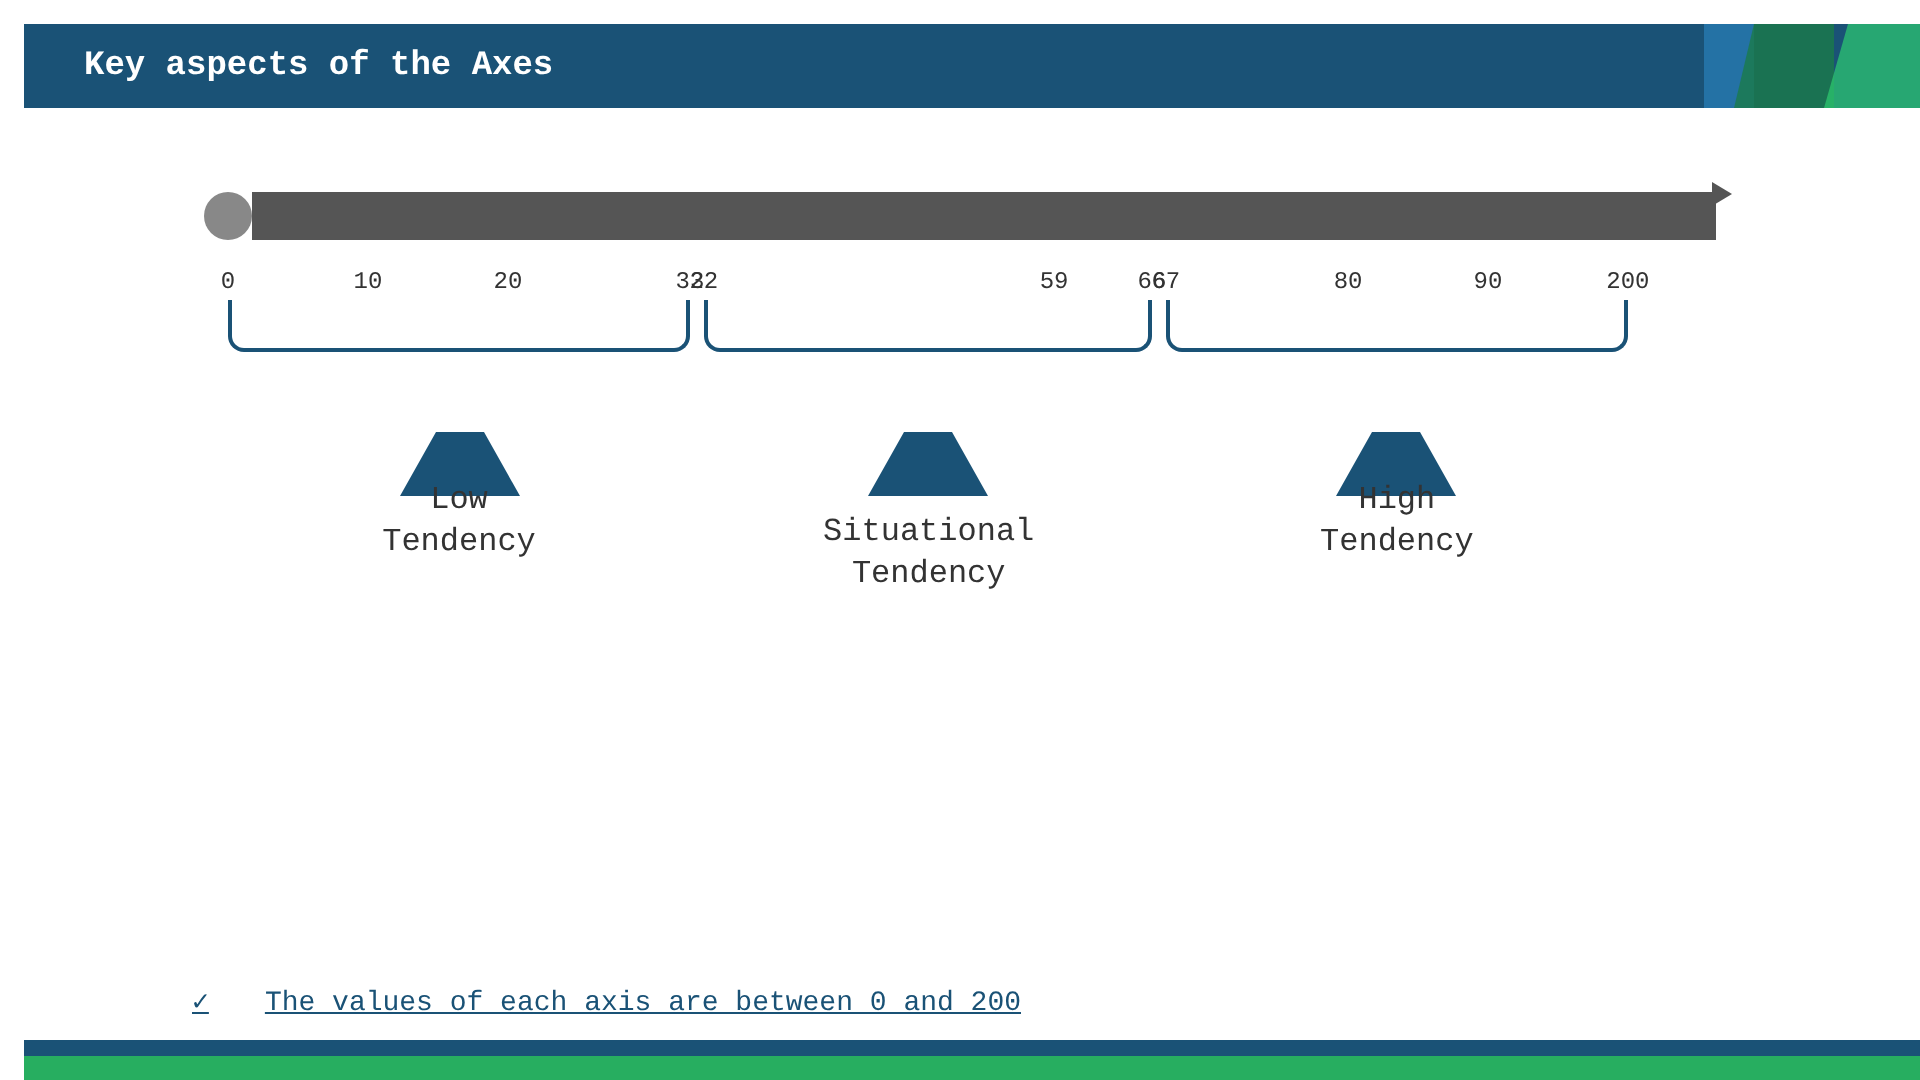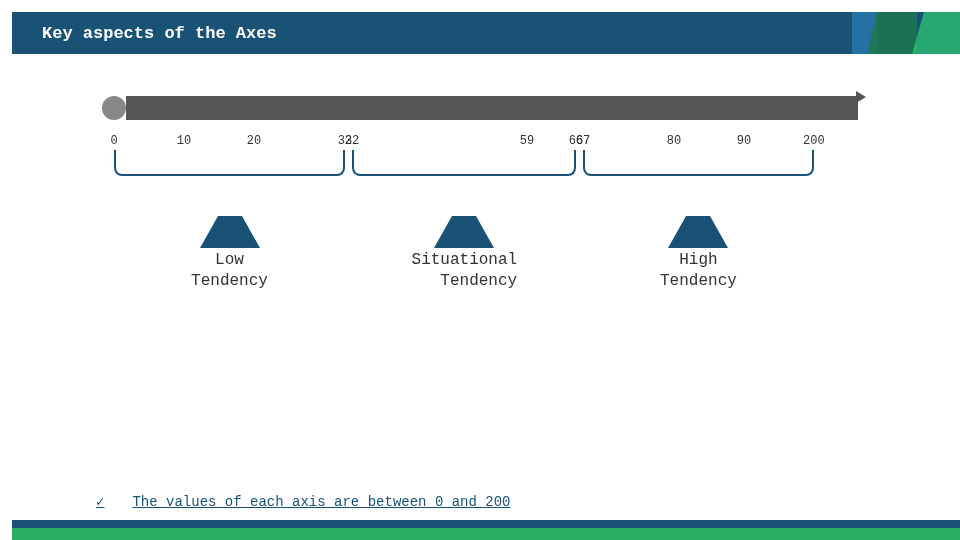--- a/index.html
+++ b/index.html
@@ -193,21 +193,20 @@
       border-right: 18px solid transparent;
       border-bottom: 32px solid #1a5276;
       transform: translateX(-50%);
     }
 
     
     .label-row {
       width: 100%;
       position: relative;
       height: 60px;
-      margin-top: 10px;
     }
 
     .tendency-label {
       position: absolute;
       text-align: center;
       font-size: 16px;
       color: #333;
       transform: translateX(-50%);
       line-height: 1.3;
     }
@@ -270,21 +269,21 @@
       </div>
 
     <div class="arrow-row" id="arrow-row">
         <div class="arrow-up" style="left: 115.5px; top: 4px;"></div>
         <div class="arrow-up" style="left: 350.35px; top: 4px;"></div>
         <div class="arrow-up" style="left: 584.43px; top: 4px;"></div>
       </div>
 
     <div class="label-row" id="label-row">
         <div class="tendency-label" style="left: 115.5px; top: 0px;">Low<br>Tendency</div>
-        <div class="tendency-label" style="left: 350.35px; top: 0px; text-align: right;">Situational<br>Tendency</div>
+        <div class="tendency-label" style="left: 350.35px; top: 16px;">Situational<br>Tendency</div>
         <div class="tendency-label" style="left: 584.43px; top: 0px;">High<br>Tendency</div>
       </div>
 
   </div>
 
 </div>
 
 <div class="footnote">
   <span class="checkmark">✓</span><span>The values of each axis are between 0 and 200</span>
 </div>

